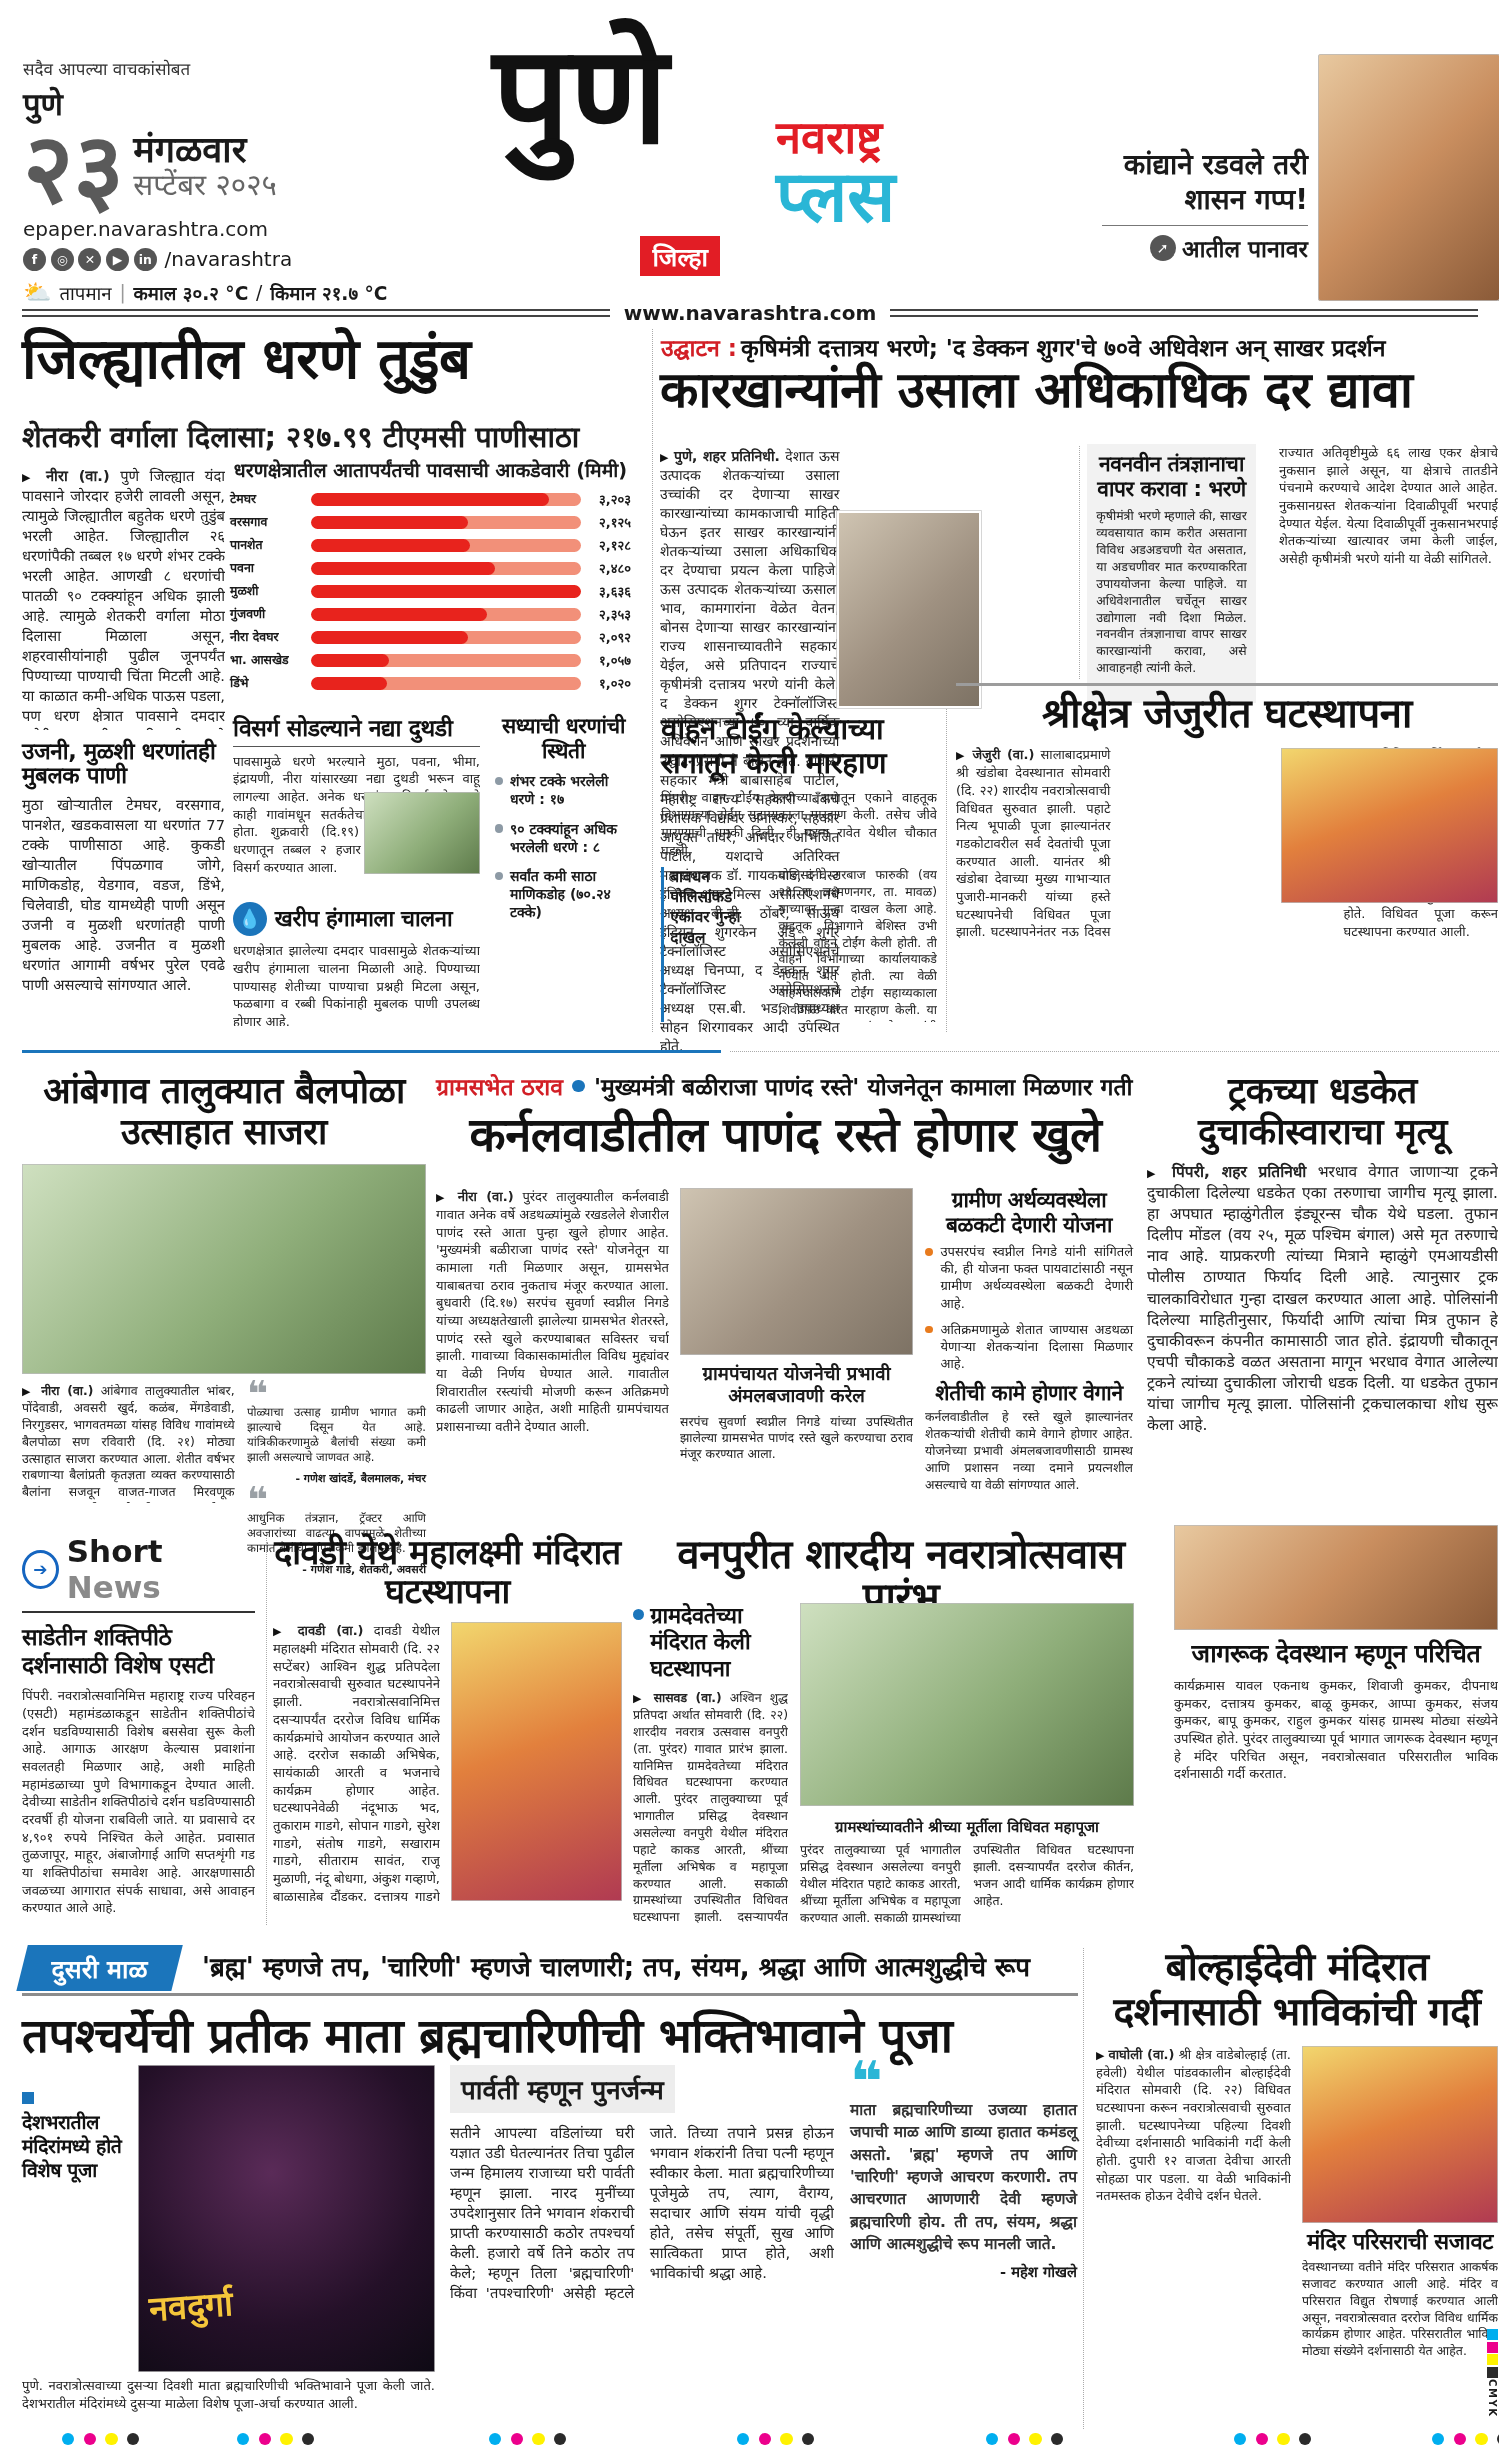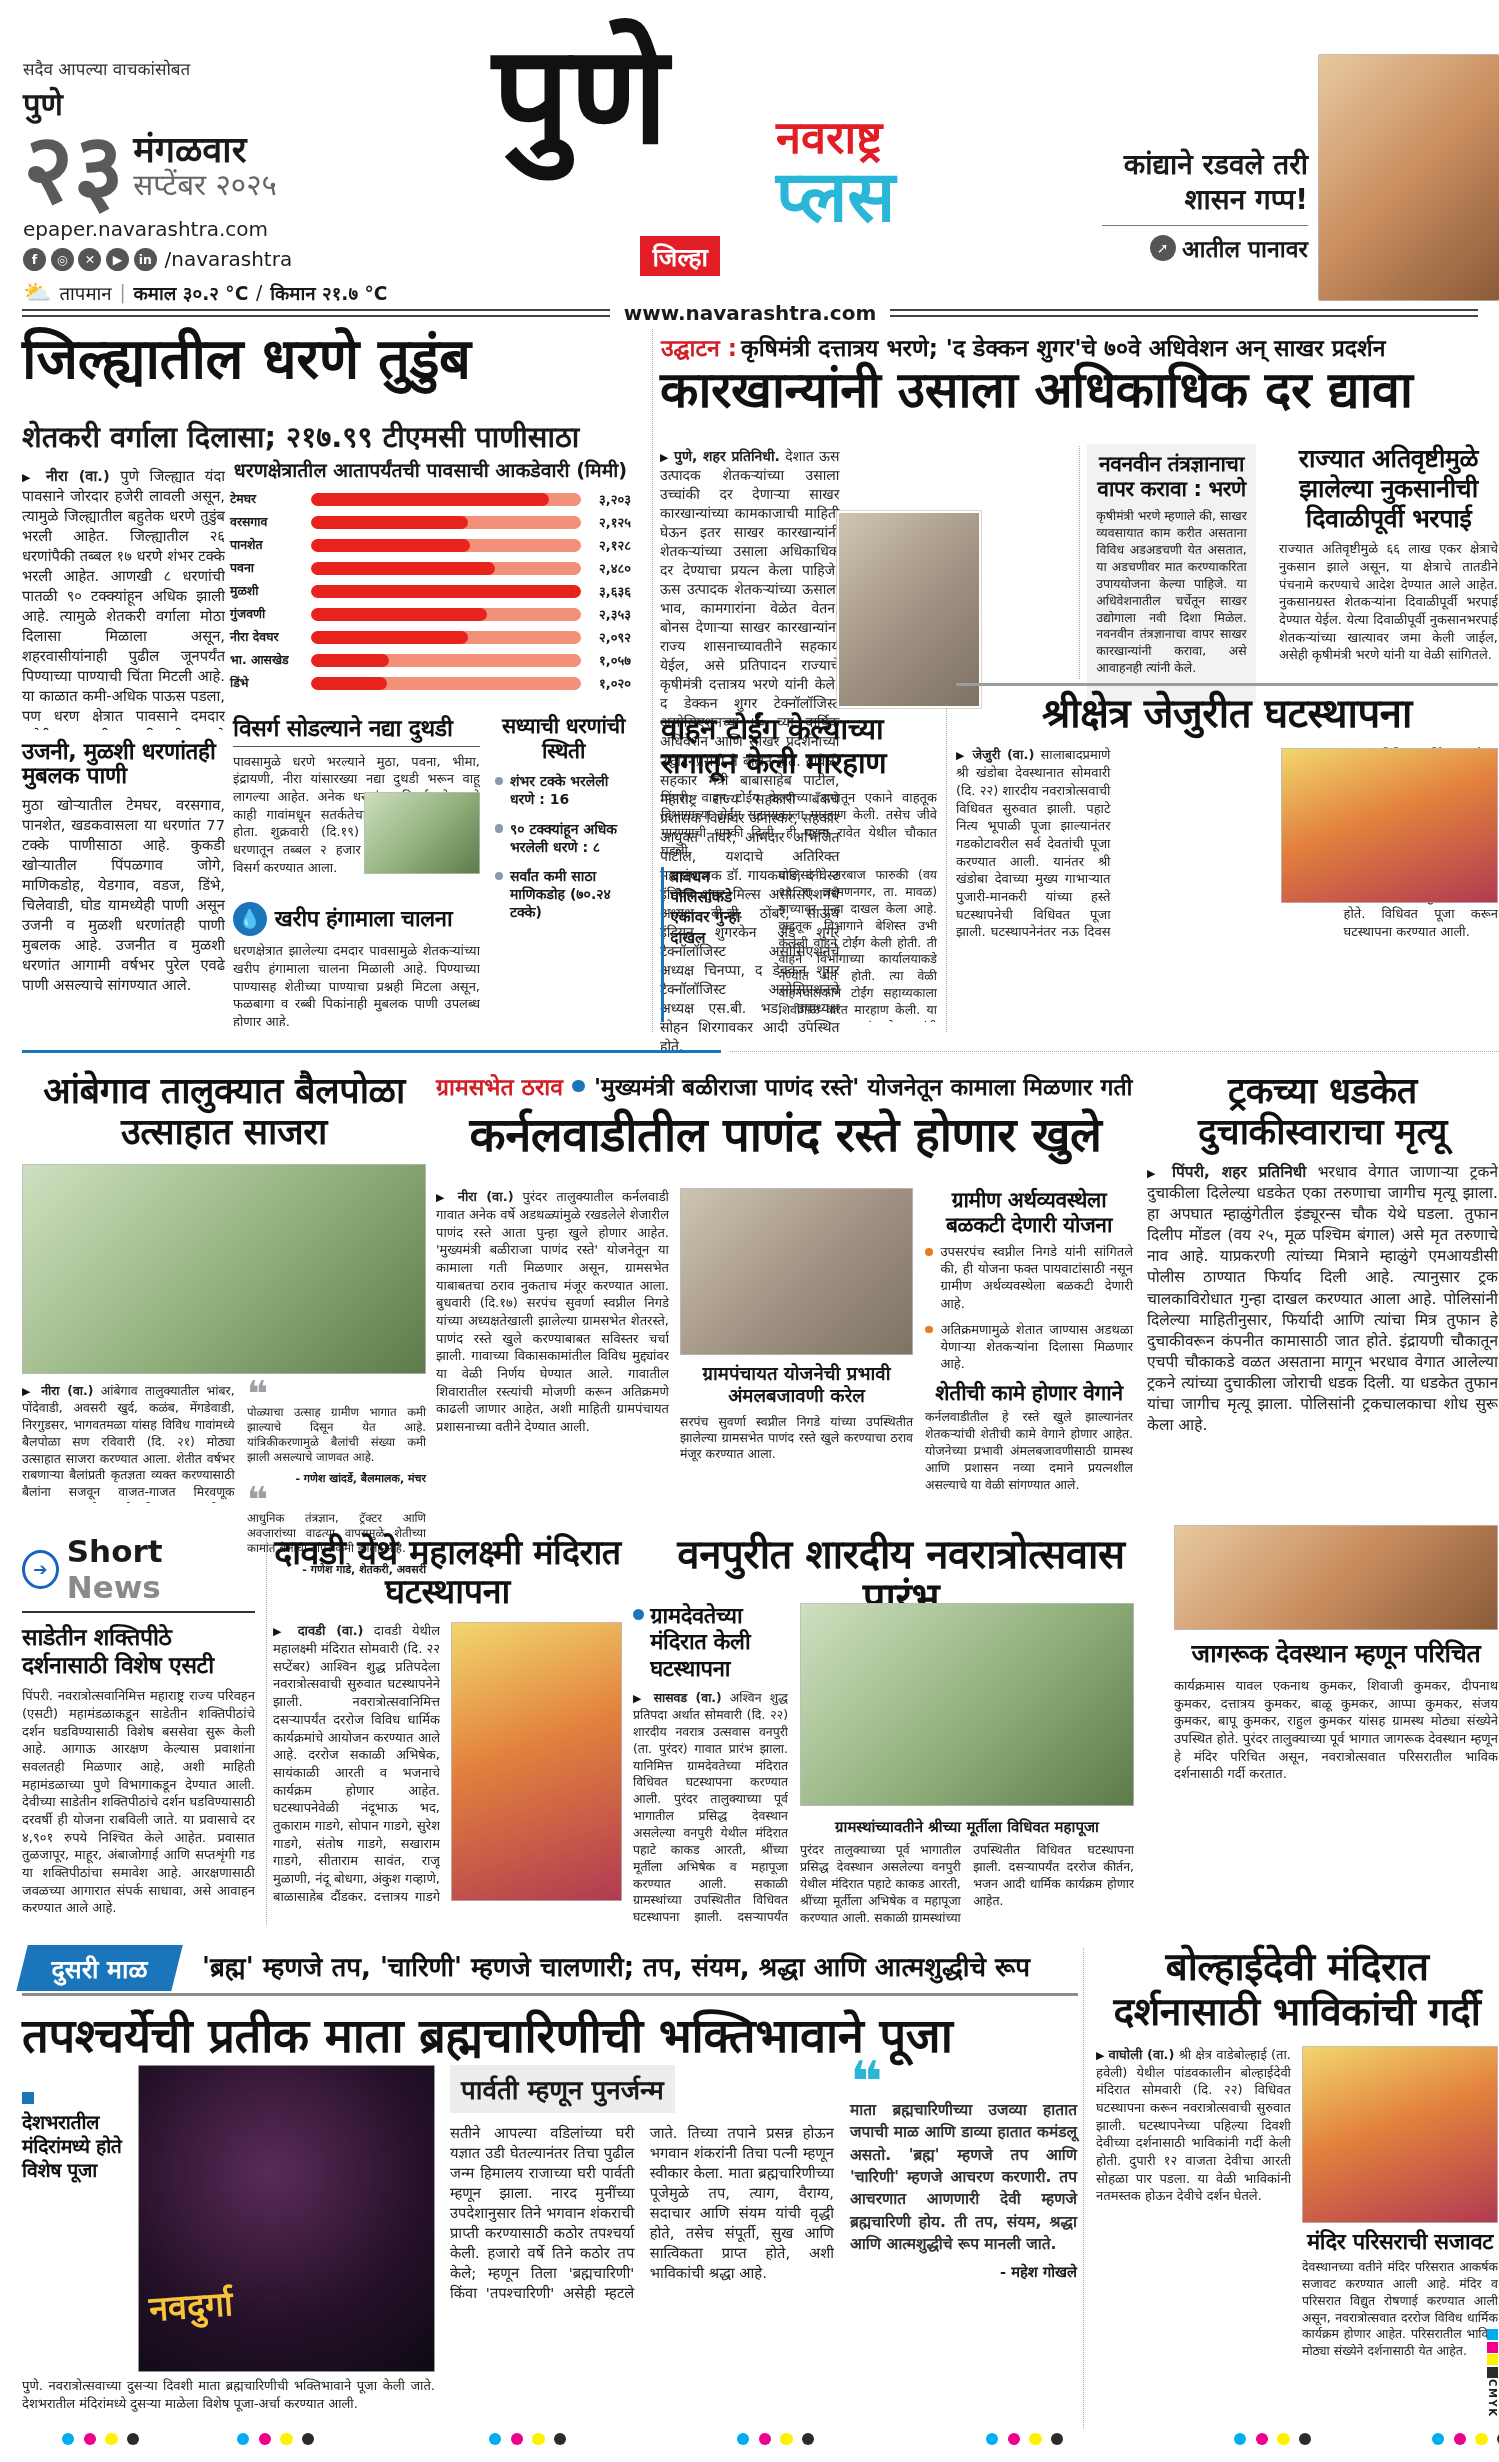--- a/index.html
+++ b/index.html
@@ -196,21 +196,21 @@
   </div>
 
   <div class="ab" style="left:22px;top:739px;width:203px;height:293px;">
     <div class="headline" style="font-size:22.5px;margin-bottom:7.8px;">उजनी, मुळशी धरणांतही मुबलक पाणी</div>
     <div class="body-txt" style="height:233px;">मुठा खोऱ्यातील टेमघर, वरसगाव, पानशेत, खडकवासला या धरणांत 77 टक्के पाणीसाठा आहे. कुकडी खोऱ्यातील पिंपळगाव जोगे, माणिकडोह, येडगाव, वडज, डिंभे, चिलेवाडी, घोड यामध्येही पाणी असून उजनी व मुळशी धरणांतही पाणी मुबलक आहे. उजनीत व मुळशी धरणांत आगामी वर्षभर पुरेल एवढे पाणी असल्याचे सांगण्यात आले.</div>
   </div>
 
   <div class="ab" style="left:493px;top:714px;width:141px;height:318px;">
     <div class="headline" style="font-size:21px;text-align:center;line-height:1.2;margin-bottom:7.8px;">सध्याची धरणांची स्थिती</div>
     <ul class="blist">
-        <li>शंभर टक्के भरलेली धरणे : 16</li>
+        <li>शंभर टक्के भरलेली धरणे : १७</li>
         <li>९० टक्क्यांहून अधिक भरलेली धरणे : ८</li>
         <li>सर्वांत कमी साठा माणिकडोह (७०.२४ टक्के)</li>
       </ul>
   </div>
 
   <div class="ab vdot" style="left:652px;top:329px;height:703px;"></div>
   <div class="ab vdot" style="left:946px;top:686px;height:346px;"></div>
   <div class="ab vdot" style="left:1079px;top:446px;height:233px;"></div>
 
   <div class="ab" style="left:661px;top:331px;width:837px;">
@@ -227,21 +227,20 @@
     </p>
   </div>
   <div class="ab photo" style="left:837px;top:511px;width:140px;height:193px;border:2.3px solid #fff;box-shadow:0 0 0 0.8px #ccc;"></div>
 
   <div class="ab graybox" style="left:1087px;top:444px;width:169px;height:259px;padding:7.8px 9.3px;box-sizing:border-box;">
     <div class="headline" style="font-size:21px;text-align:center;line-height:1.2;margin-bottom:6.2px;">नवनवीन तंत्रज्ञानाचा वापर करावा : भरणे</div>
     <div class="body-txt" style="font-size:12.4px;height:179px;">कृषीमंत्री भरणे म्हणाले की, साखर व्यवसायात काम करीत असताना विविध अडअडचणी येत असतात, या अडचणीवर मात करण्याकरिता उपाययोजना केल्या पाहिजे. या अधिवेशनातील चर्चेतून साखर उद्योगाला नवी दिशा मिळेल. नवनवीन तंत्रज्ञानाचा वापर साखर कारखान्यांनी करावा, असे आवाहनही त्यांनी केले.</div>
   </div>
 
   <div class="ab" style="left:1279px;top:444px;width:219px;height:259px;">
-    <div class="headline" style="font-size:25px;text-align:center;line-height:1.2;margin-bottom:6.2px;">राज्यात अतिवृष्टीमुळे झालेल्या नुकसानीची दिवाळीपूर्वी भरपाई</div>
     <div class="body-txt" style="font-size:13px;height:147px;">राज्यात अतिवृष्टीमुळे ६६ लाख एकर क्षेत्राचे नुकसान झाले असून, या क्षेत्राचे तातडीने पंचनामे करण्याचे आदेश देण्यात आले आहेत. नुकसानग्रस्त शेतकऱ्यांना दिवाळीपूर्वी भरपाई देण्यात येईल. येत्या दिवाळीपूर्वी नुकसानभरपाई शेतकऱ्यांच्या खात्यावर जमा केली जाईल, असेही कृषीमंत्री भरणे यांनी या वेळी सांगितले.</div>
   </div>
 
   <div class="ab" style="left:661px;top:713px;width:276px;height:320px;">
     <div class="headline" style="font-size:29.5px;line-height:1.15;margin-bottom:7.8px;">वाहन टोईंग केल्याच्या रागातून केली मारहाण</div>
     <div class="body-txt" style="font-size:13px;">पिंपरी. वाहन टोईंग केल्याच्या रागातून एकाने वाहतूक विभागाच्या टोईंग सहाय्यकाला मारहाण केली. तसेच जीवे मारण्याची धमकी दिली. ही घटना रावेत येथील चौकात घडली.</div>
     <div style="display:flex;gap:9.3px;margin-top:7.8px;">
       <div style="flex:0 0 99px;border-left:3.9px solid #1b75bb;padding-left:6.2px;font-weight:bold;font-size:15.5px;line-height:1.3;">बावधन पोलिसांकडे एकावर गुन्हा दाखल</div>
       <div class="body-txt" style="font-size:12.4px;height:155px;">पोलिसांनी अरबाज फारुकी (वय २१, रा. लक्ष्मणनगर, ता. मावळ) याच्यावर गुन्हा दाखल केला आहे. वाहतूक विभागाने बेशिस्त उभी केलेली वाहने टोईंग केली होती. ती वाहने विभागाच्या कार्यालयाकडे नेण्यात येत होती. त्या वेळी वाहनचालकाने टोईंग सहाय्यकाला शिवीगाळ करत मारहाण केली. या प्रकरणी सहाय्यक अंशु शेलार यांनी फिर्याद दिली असून, अधिक तपास बावधन पोलीस करत आहेत.</div>
     </div>

